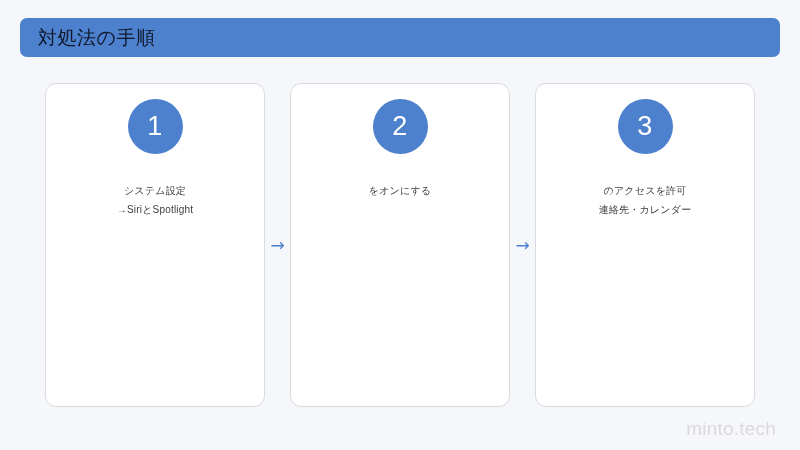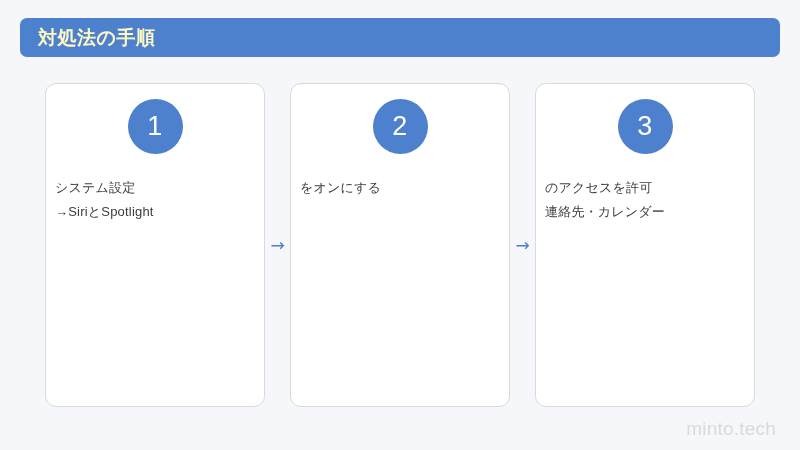--- a/index.html
+++ b/index.html
@@ -33,23 +33,23 @@
     top: 18px;
     width: 760px;
     height: 39px;
     background: #4d80cd;
     border-radius: 7px;
     display: flex;
     align-items: center;
   }
 
   .header-title {
-    color: #fef9c3;
+    color: #0f172a;
     font-size: 19px;
-    font-weight: bold;
+    font-weight: normal;
     letter-spacing: 0.5px;
     margin-left: 18px;
     line-height: 1;
     white-space: nowrap;
   }
 
   
   .cards-row {
     position: absolute;
     left: 45px;
@@ -83,24 +83,25 @@
     display: flex;
     align-items: center;
     justify-content: center;
     font-size: 27px;
     font-weight: 500;
     line-height: 1;
     letter-spacing: 0.5px;
   }
 
   .card-text {
-    margin-top: 22px;
+    margin-top: 28px;
     width: 200px;
+    text-align: center;
     color: #3d3d3f;
-    font-size: 13px;
+    font-size: 10px;
     line-height: 1.85;
     letter-spacing: 0.2px;
     word-break: keep-all;
   }
 
   .card-text .line {
     display: block;
     white-space: nowrap;
   }
 

